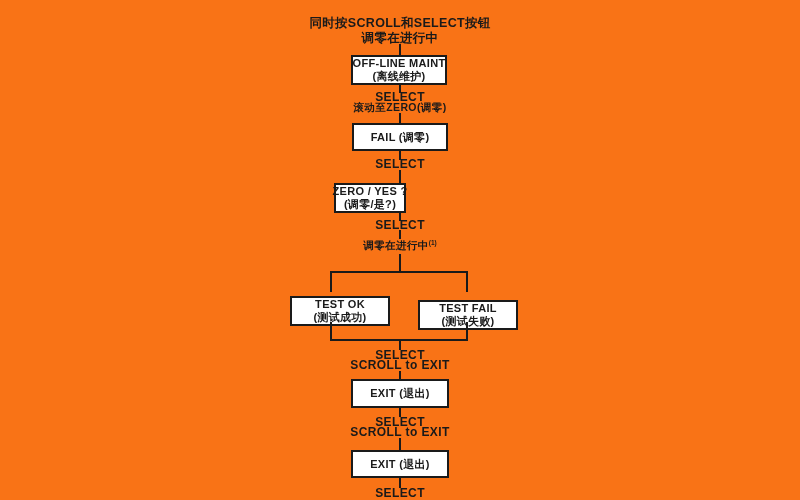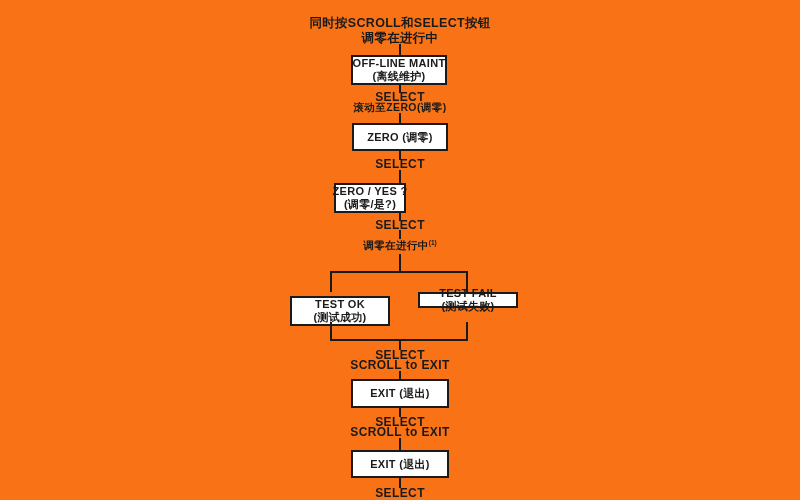--- a/index.html
+++ b/index.html
@@ -89,21 +89,21 @@
     <div>OFF-LINE MAINT</div>
     <div>(离线维护)</div>
   </div>
 
   <div class="v" style="left:399px;top:85px;height:8px"></div>
   <div class="lbl" style="top:92px">SELECT</div>
   <div class="lbl cjk" style="top:102px">滚动至ZERO(调零)</div>
   <div class="v" style="left:399px;top:113px;height:10px"></div>
 
   <div class="node" style="left:352px;top:123px;width:96px;height:28px">
-    <div>ZERO (调零)</div>
+    <div>FAIL (调零)</div>
   </div>
 
   <div class="v" style="left:399px;top:151px;height:9px"></div>
   <div class="lbl" style="top:159px">SELECT</div>
   <div class="v" style="left:399px;top:170px;height:13px"></div>
 
   <div class="node" style="left:334px;top:183px;width:72px;height:30px">
     <div>ZERO / YES ?</div>
     <div>(调零/是?)</div>
   </div>
@@ -117,21 +117,21 @@
   <div class="v" style="left:399px;top:254px;height:18px"></div>
   <div class="h" style="left:330px;top:271px;width:138px"></div>
   <div class="v" style="left:330px;top:272px;height:20px"></div>
   <div class="v" style="left:466px;top:272px;height:20px"></div>
 
   <div class="node" style="left:290px;top:296px;width:100px;height:30px">
     <div>TEST OK</div>
     <div>(测试成功)</div>
   </div>
 
-  <div class="node" style="left:418px;top:292px;width:100px;height:16px">
+  <div class="node" style="left:418px;top:300px;width:100px;height:30px">
     <div>TEST FAIL</div>
     <div>(测试失败)</div>
   </div>
 
   <div class="v" style="left:330px;top:322px;height:18px"></div>
   <div class="v" style="left:466px;top:322px;height:18px"></div>
   <div class="h" style="left:330px;top:339px;width:138px"></div>
   <div class="v" style="left:399px;top:340px;height:10px"></div>
 
   <div class="lbl" style="top:350px">SELECT</div>

